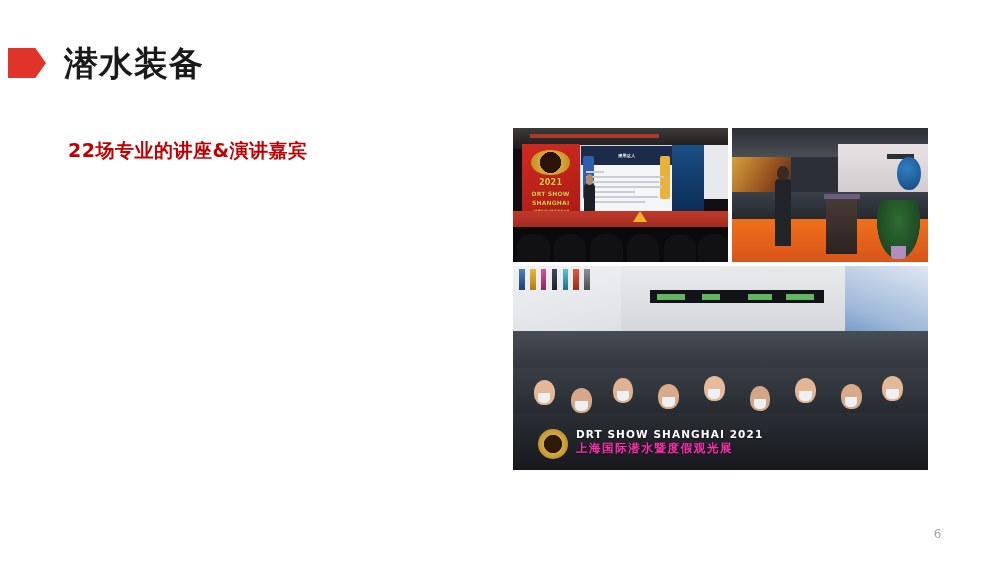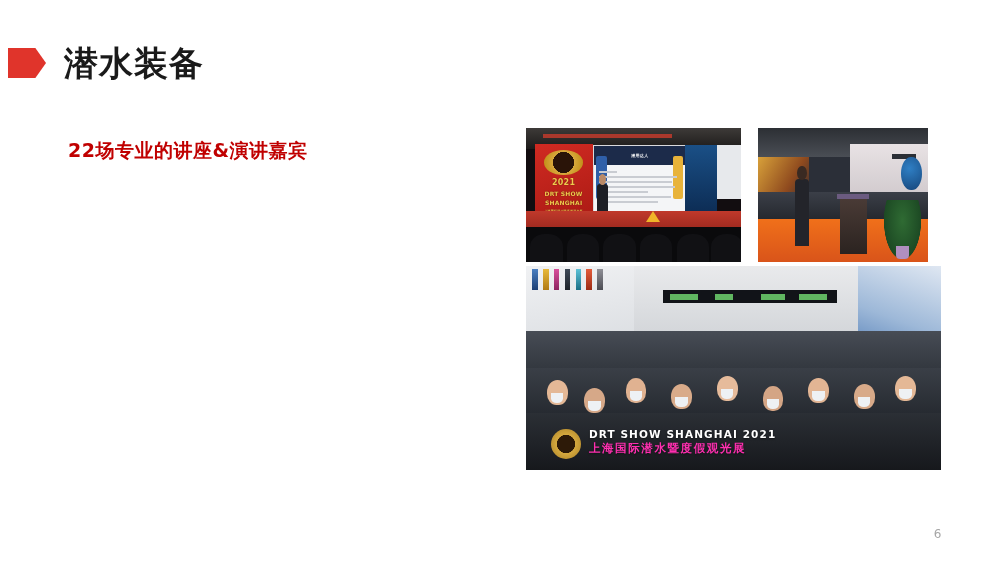--- a/index.html
+++ b/index.html
@@ -83,21 +83,20 @@
     gap: 4px;
   }
   .collage-top {
     display: flex;
     gap: 4px;
     height: 134px;
   }
   .photo {
     position: relative;
     overflow: hidden;
-    margin-left: 13px;
   }
   .photo-stage-lecture {
     width: 215px;
     height: 134px;
     background: #120d10;
   }
   .photo-podium-speaker {
     flex: 1 1 auto;
     height: 134px;
     background: #2b2f38;

